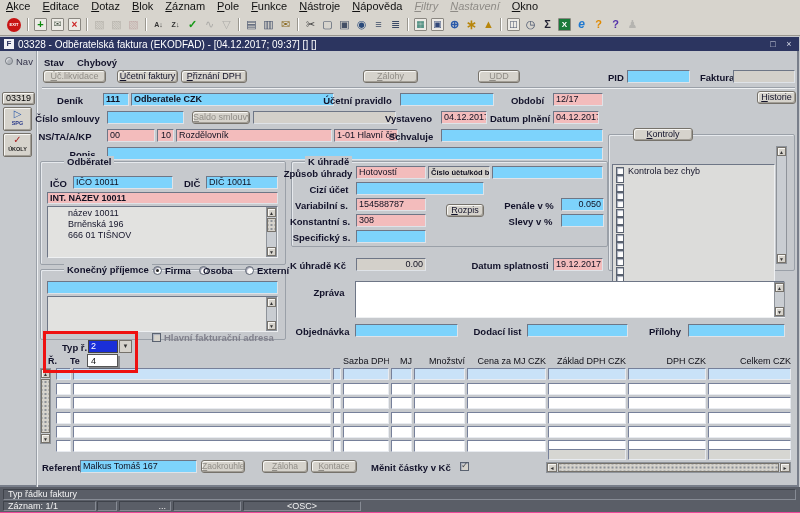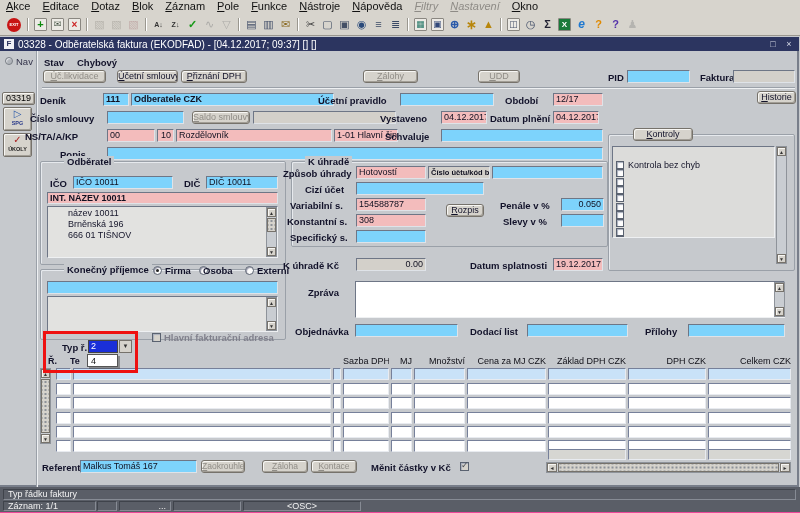--- a/index.html
+++ b/index.html
@@ -18,21 +18,21 @@
 .ticon.italic{font-style:italic;font-weight:bold}
 .tsep{width:0;height:13px;border-left:1px solid #9a978f;border-right:1px solid #fff;margin:0 3px;flex:none}
 .titlebar{position:absolute;left:0;top:37px;width:799px;height:14px;background:#2c3560;color:#fff;display:flex;align-items:center;font-size:10px;padding:0 4px;gap:4px}
 .wicon{width:10px;height:10px;background:#f0f0f5;color:#2c3560;font-size:8px;font-weight:bold;text-align:center;line-height:10px;flex:none}
 .wtitle{flex:1;white-space:nowrap;overflow:hidden}
 .wctl{width:12px;text-align:center;color:#d4d8e4;font-size:9px;flex:none;cursor:default}
 .canvas{position:absolute;left:0;top:51px;width:799px;height:436px;background:#c6c9cd;border-right:2px solid #787e8a;border-bottom:2px solid #787e8a}
 .vdiv{position:absolute;width:2px;background:#9aa0a8;border-right:1px solid #eef0f2}
 .hdiv{position:absolute;height:2px;background:#9aa0a8;border-bottom:1px solid #eef0f2}
 .lbl{position:absolute;font-size:9.5px;font-weight:bold;color:#12122a;white-space:nowrap}
-.lbl.r{text-align:left}
+.lbl.r{text-align:center}
 .lbl.dim{color:#80808c}
 .fld{position:absolute;background:#7dd3fc;border:1px solid;border-color:#6e7686 #dfe3e8 #dfe3e8 #6e7686;font-size:9px;color:#101020;padding:0 2px;line-height:11px;white-space:nowrap;overflow:hidden;height:13px}
 .fld.pink{background:#f3bcbc}
 .fld.gray{background:#d3d0ca}
 .fld.bold{font-weight:bold}
 .fld.ar{text-align:right}
 .btn{position:absolute;background:#d6d3cc;border:1px solid #76726b;border-radius:3px;box-shadow:inset 1px 1px 0 #f7f6f3, inset -1px -1px 0 #a29e96;font-size:9px;color:#12122a;text-align:center;line-height:11px;height:13px;cursor:default;white-space:nowrap;overflow:hidden}
 .btn::first-letter{text-decoration:underline}
 .btn.dis{color:#908d87}
 .btn.sm{font-size:8.5px}
@@ -149,21 +149,21 @@
   </div>
   <div class="sidebtn" style="left:3px;top:133px;width:29px;height:24px">
     <span style="display:block;font-size:10px;line-height:12px;color:#aa2222">✓</span>
     <span style="display:block;font-size:5.5px;font-weight:bold;color:#222">ÚKOLY</span>
   </div>
 
   <span class="lbl" style="left:44px;top:57px">Stav</span>
   <span class="lbl" style="left:77px;top:57px">Chybový</span>
 
   <div class="btn dis" style="left:43px;top:70px;width:63px">Úč.likvidace</div>
-  <div class="btn" style="left:117px;top:70px;width:61px">Účetní smlouvy</div>
+  <div class="btn" style="left:117px;top:70px;width:61px">Účetní faktury</div>
   <div class="btn" style="left:181px;top:70px;width:66px">Přiznání DPH</div>
   <div class="btn dis" style="left:363px;top:70px;width:55px">Zálohy</div>
   <div class="btn dis" style="left:478px;top:70px;width:42px">UDD</div>
   <span class="lbl" style="left:608px;top:72px">PID</span>
   <div class="fld" style="left:627px;top:70px;width:63px"></div>
   <span class="lbl" style="left:700px;top:72px">Faktura</span>
   <div class="fld gray" style="left:733px;top:70px;width:62px"></div>
   <div class="hdiv" style="left:42px;top:87px;width:753px"></div>
 
   <span class="lbl r" style="left:40px;top:95px;width:60px">Deník</span>
@@ -190,21 +190,21 @@
   <div class="fld pink" style="left:176px;top:129px;width:156px">Rozdělovník</div>
   <div class="fld pink" style="left:334px;top:129px;width:64px">1-01 Hlavní činnost</div>
   <span class="lbl r" style="left:385px;top:131px;width:52px">Schvaluje</span>
   <div class="fld" style="left:441px;top:129px;width:162px"></div>
 
   <span class="lbl r" style="left:60px;top:149px;width:45px">Popis</span>
   <div class="fld" style="left:107px;top:147px;width:496px"></div>
 
   <div class="grp" style="left:608px;top:134px;width:187px;height:137px"></div>
   <div class="btn" style="left:633px;top:128px;width:60px">Kontroly</div>
-  <div class="panel" style="left:612px;top:146px;width:163px;height:92px;padding-top:14px">
+  <div class="panel" style="left:612px;top:164px;width:163px;height:118px;padding-top:2px">
     <div class="krow">
         <span class="kcb"></span>
         <span class="klabel">Kontrola bez chyb</span>
       </div>
       <div class="krow">
         <span class="kcb"></span>
         <span class="klabel"></span>
       </div>
       <div class="krow">
         <span class="kcb"></span>

